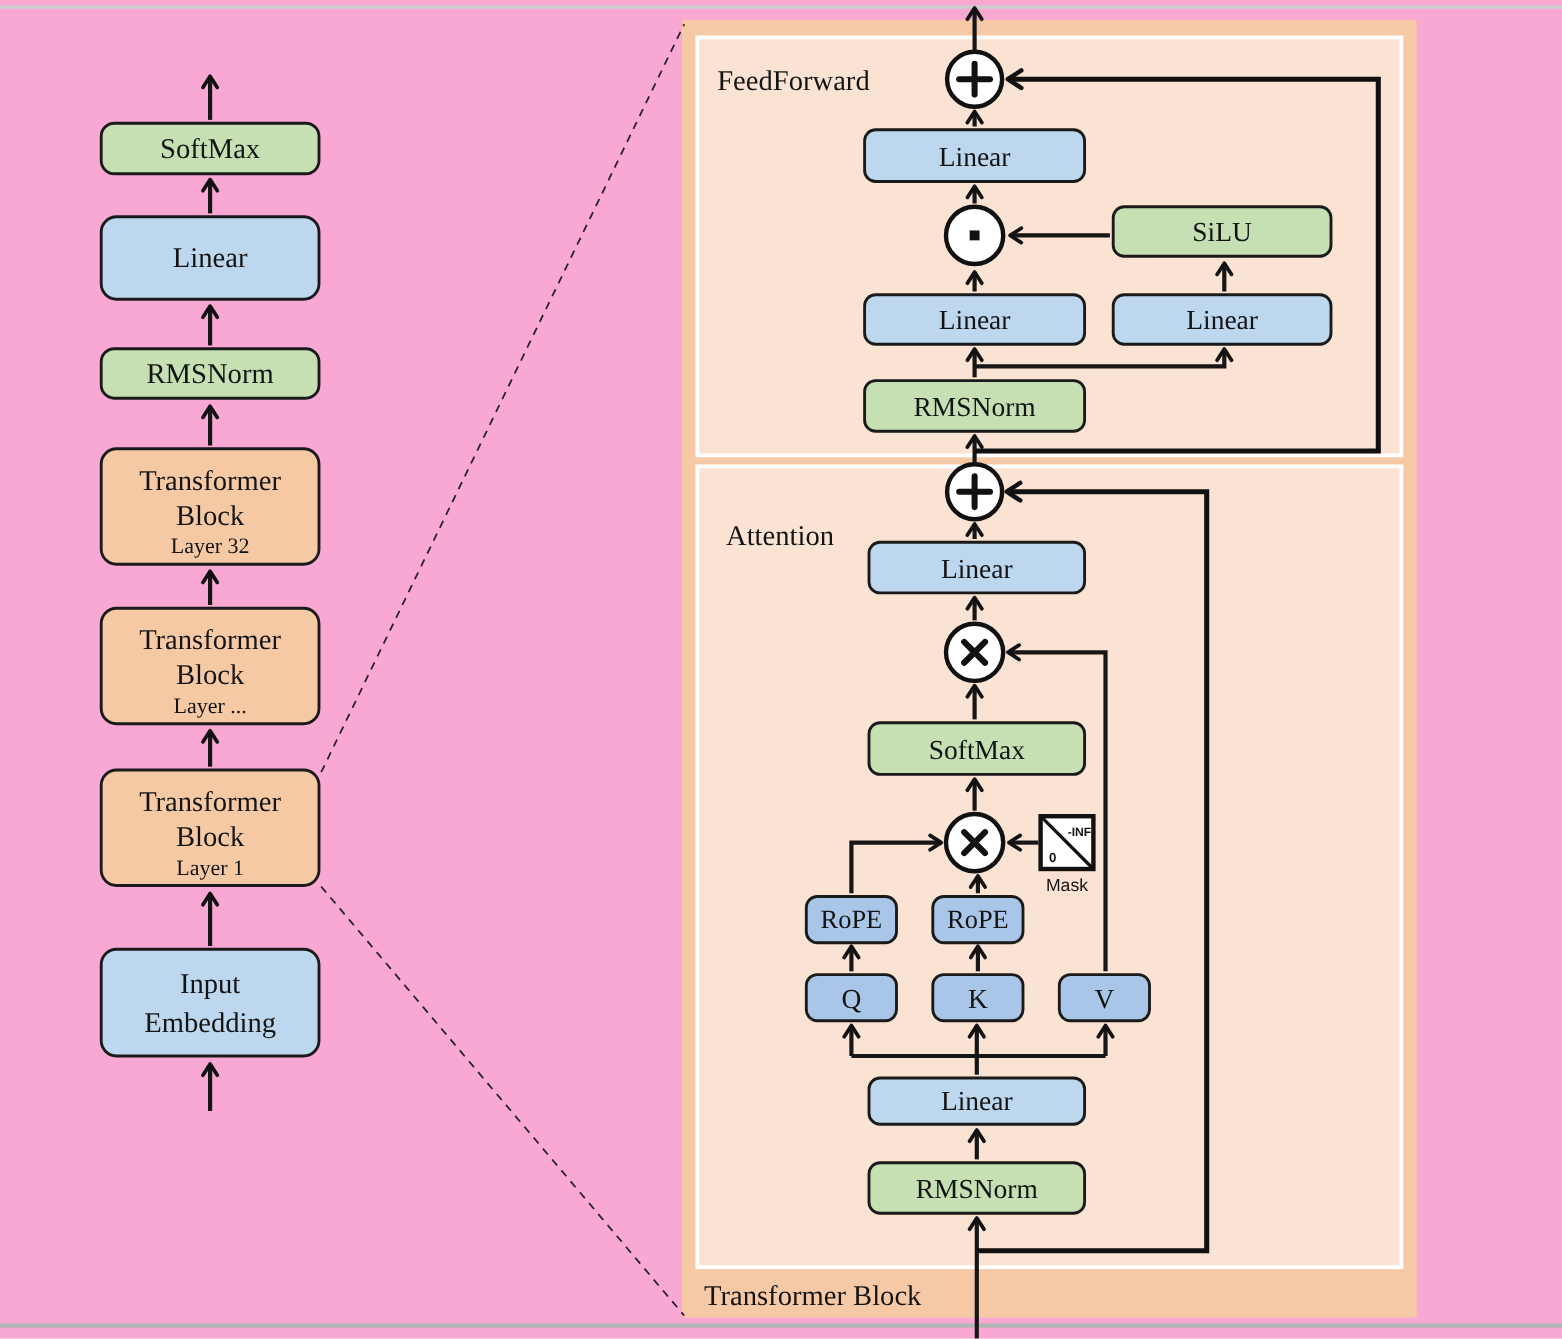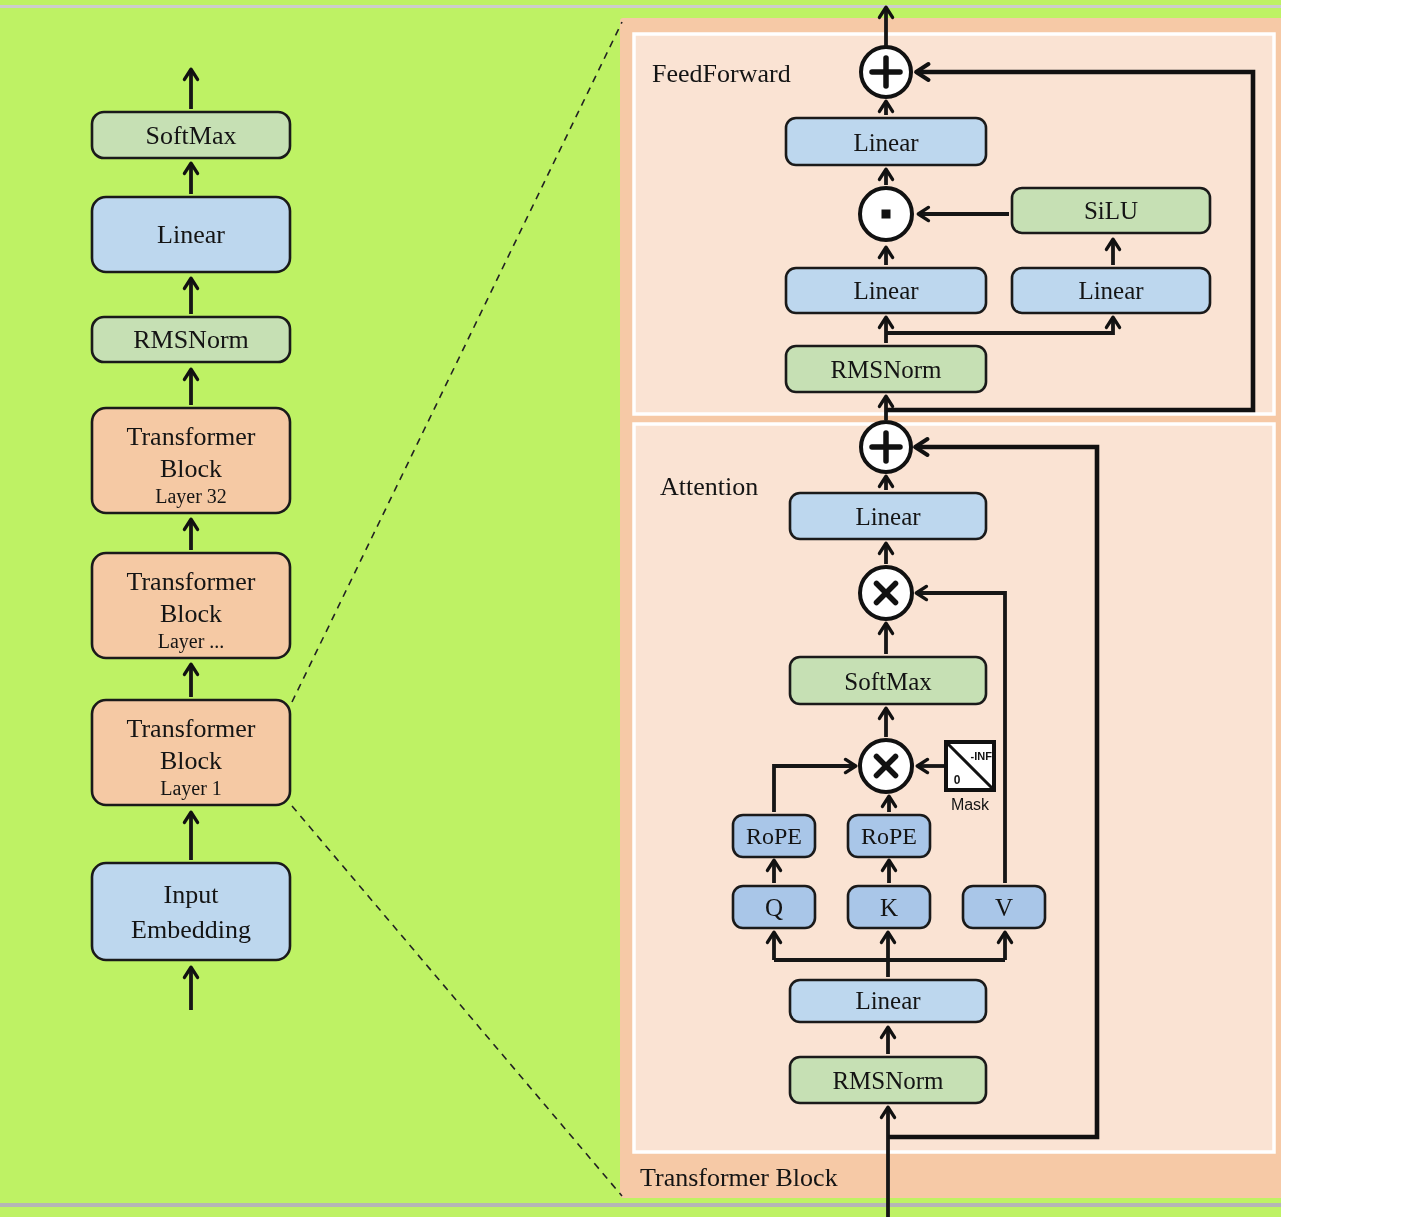--- a/index.html
+++ b/index.html
@@ -1,16 +1,16 @@
 <!DOCTYPE html>
 <html><head>
 <meta charset="utf-8">
 <style>
   html,body{margin:0;padding:0;background:#fff;}
-  .stage{position:relative;width:1281px;height:1217px;background:#bef264;overflow:hidden;}
+  .stage{position:relative;width:1420px;height:1217px;background:#f9a8d4;overflow:hidden;}
   svg{display:block;}
   text{font-family:"Liberation Serif","DejaVu Serif",serif;fill:#141414;}
   .t-block{font-size:26px;text-anchor:middle;}
   .t-sub{font-size:20px;text-anchor:middle;}
   .t-box{font-size:25px;text-anchor:middle;}
   .t-small{font-size:24px;text-anchor:middle;}
   .t-section{font-size:26px;text-anchor:start;}
   .t-mask{font-family:"Liberation Sans","DejaVu Sans",sans-serif;font-size:16px;text-anchor:middle;}
   .t-neg{font-family:"Liberation Sans","DejaVu Sans",sans-serif;font-size:11px;text-anchor:end;font-weight:bold;}
   .t-zero{font-family:"Liberation Sans","DejaVu Sans",sans-serif;font-size:12px;text-anchor:middle;font-weight:bold;}

